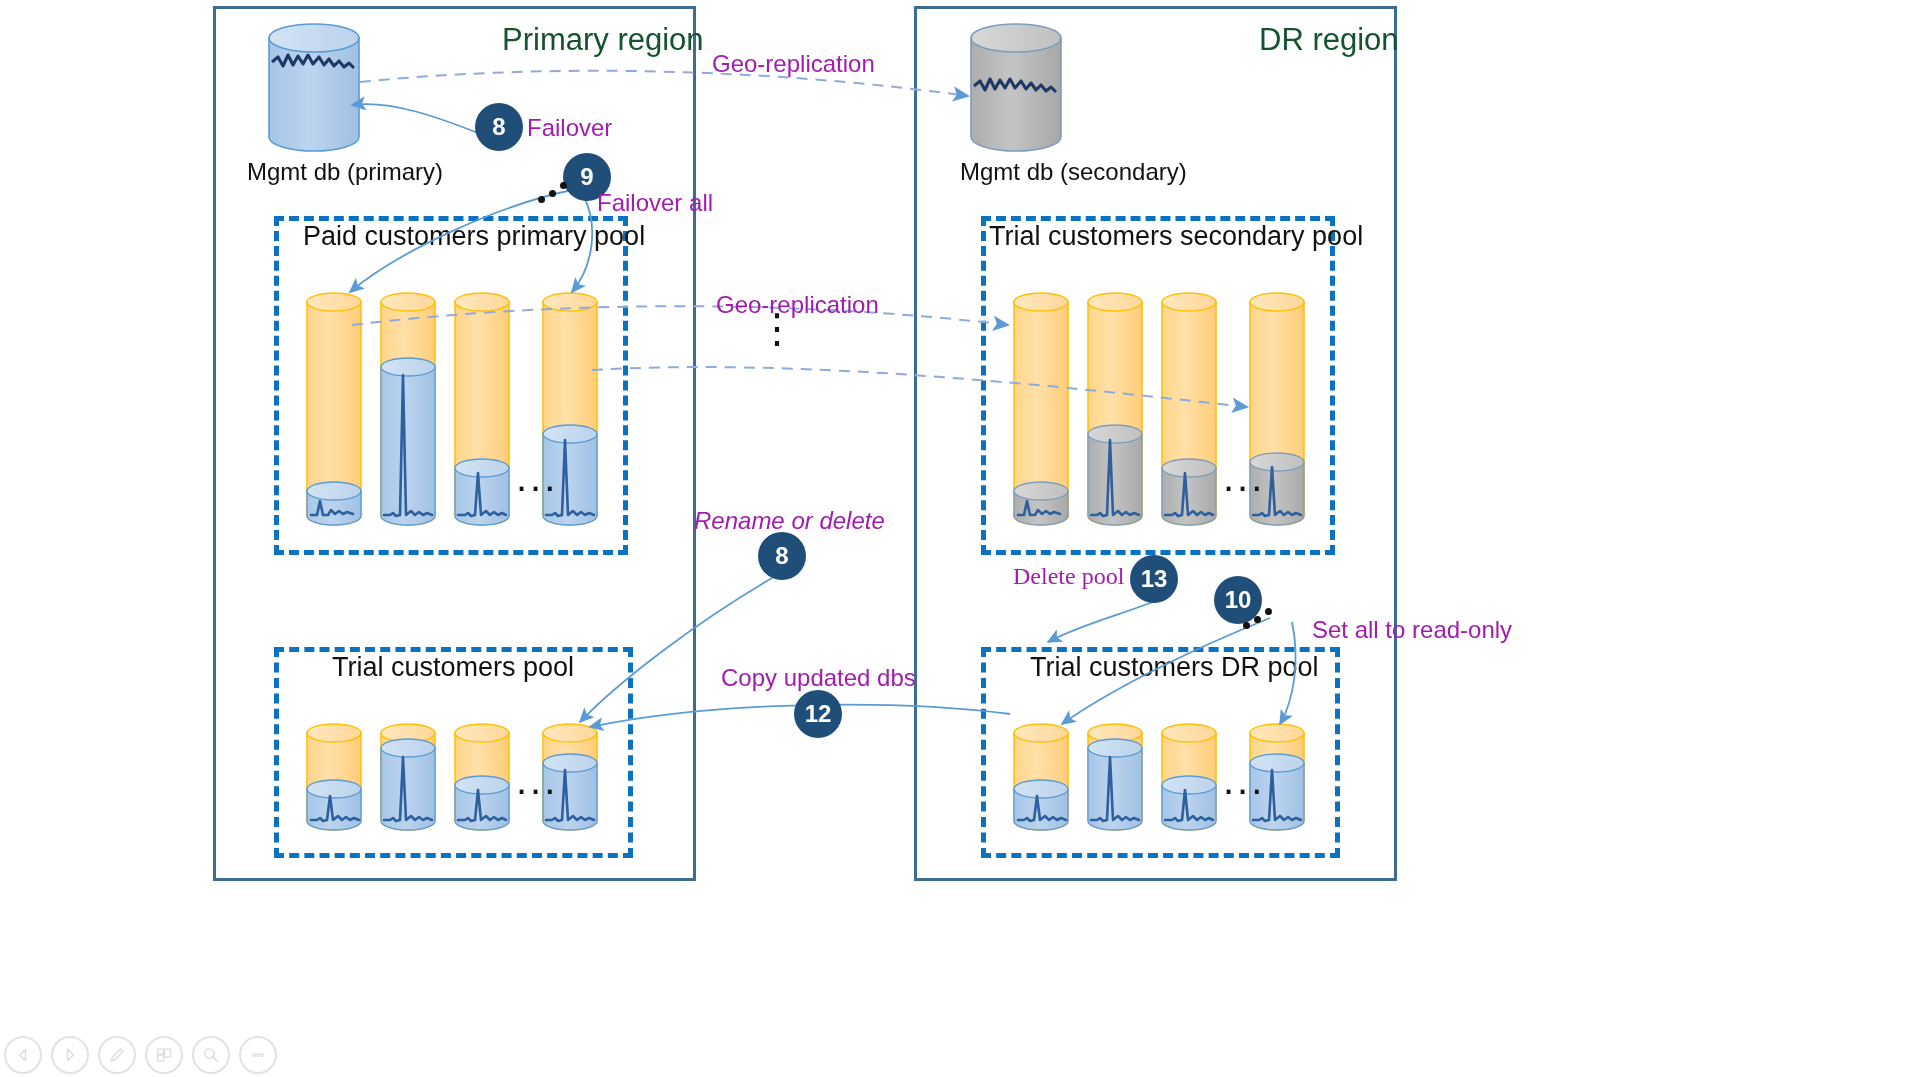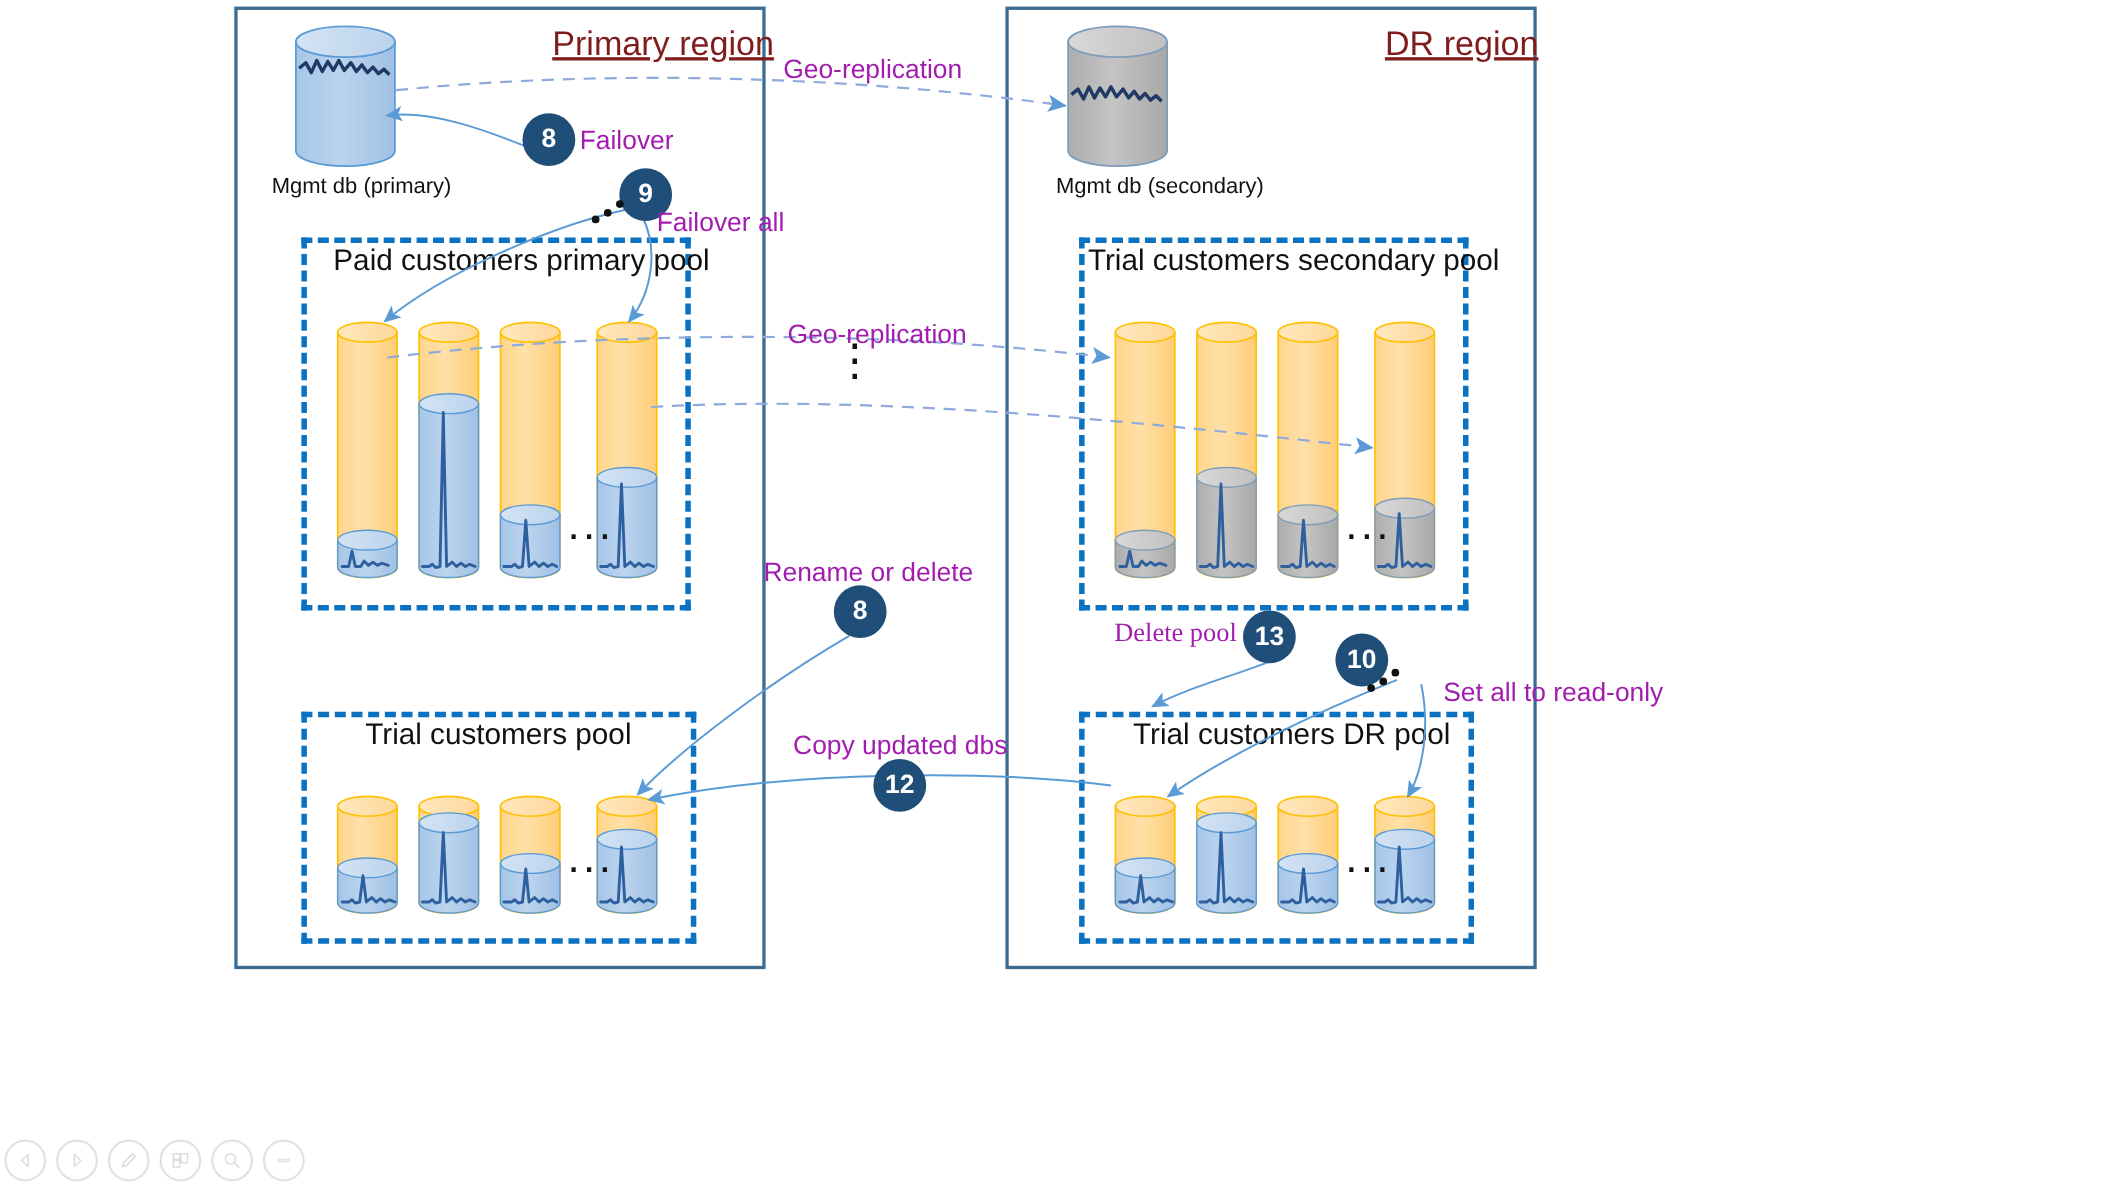--- a/index.html
+++ b/index.html
@@ -1,24 +1,24 @@
 <!DOCTYPE html>
 <html><head>
 <meta charset="utf-8">
 <style>
   html,body{margin:0;padding:0;background:#ffffff;}
   body{width:1917px;height:1077px;position:relative;overflow:hidden;
        font-family:"Liberation Sans","DejaVu Sans",sans-serif;color:#111111;}
   .canvas{position:absolute;inset:0;}
   svg.layer{position:absolute;left:0;top:0;width:1917px;height:1077px;overflow:visible;}
   .region-box{position:absolute;border:3px solid #3C6C92;background:transparent;}
-  .region-title{position:absolute;font-size:31px;color:#7f1d1d;white-space:nowrap;text-decoration:underline;}
+  .region-title{position:absolute;font-size:31px;color:#14532d;white-space:nowrap;}
   .pool-box{position:absolute;border:5px dashed #0B71C1;background:transparent;}
   .pool-title{position:absolute;font-size:27px;color:#111;white-space:nowrap;}
-  .cap-label{position:absolute;font-size:20px;color:#111;white-space:nowrap;}
+  .cap-label{position:absolute;font-size:24px;color:#111;white-space:nowrap;}
   .edge-label{position:absolute;font-size:24px;color:#a21caf;white-space:nowrap;}
   .badge{position:absolute;width:44px;height:44px;border-radius:50%;
          background:#1F4E79;color:#fff;font-size:24px;font-weight:bold;
          display:flex;align-items:center;justify-content:center;
          box-shadow:0 0 0 2px #1F4E79;}
   .ellip{position:absolute;font-size:40px;letter-spacing:3px;color:#111;white-space:nowrap;}
   .ellip-v{position:absolute;font-size:40px;color:#111;line-height:.42;}
   .ellip-diag{position:absolute;color:#111;}
   .ellip-diag i{position:absolute;width:7px;height:7px;border-radius:50%;background:#111;display:block;}
   .toolbar{position:absolute;left:4px;top:1036px;display:flex;gap:9px;align-items:center;}
@@ -250,21 +250,21 @@
   <div class="badge" style="left:477px;top:105px;">8</div>
   <div class="edge-label" style="left:527px;top:114px;">Failover</div>
 
   <div class="badge" style="left:565px;top:155px;">9</div>
   <div class="edge-label" style="left:597px;top:189px;">Failover all</div>
 
   <div class="badge" style="left:1192px;top:578px;margin-left:24px;">10</div>
   <div class="edge-label" style="left:1312px;top:616px;">Set all to read-only</div>
 
   <div class="badge" style="left:760px;top:534px;">8</div>
-  <div class="edge-label" style="left:694px;top:507px;">Rename or delete</div>
+  <div class="edge-label" style="left:694px;top:507px;font-style:italic;">Rename or delete</div>
 
   <div class="badge" style="left:796px;top:692px;">12</div>
   <div class="edge-label" style="left:721px;top:664px;">Copy updated dbs</div>
 
   <div class="badge" style="left:1132px;top:557px;">13</div>
   <div class="edge-label" style="left:1013px;top:563px;font-family:Liberation Serif, serif;">Delete pool</div>
 
   <div class="ellip" style="left:516px;top:455px;">...</div>
   <div class="ellip" style="left:1223px;top:455px;">...</div>
   <div class="ellip" style="left:516px;top:758px;">...</div>

